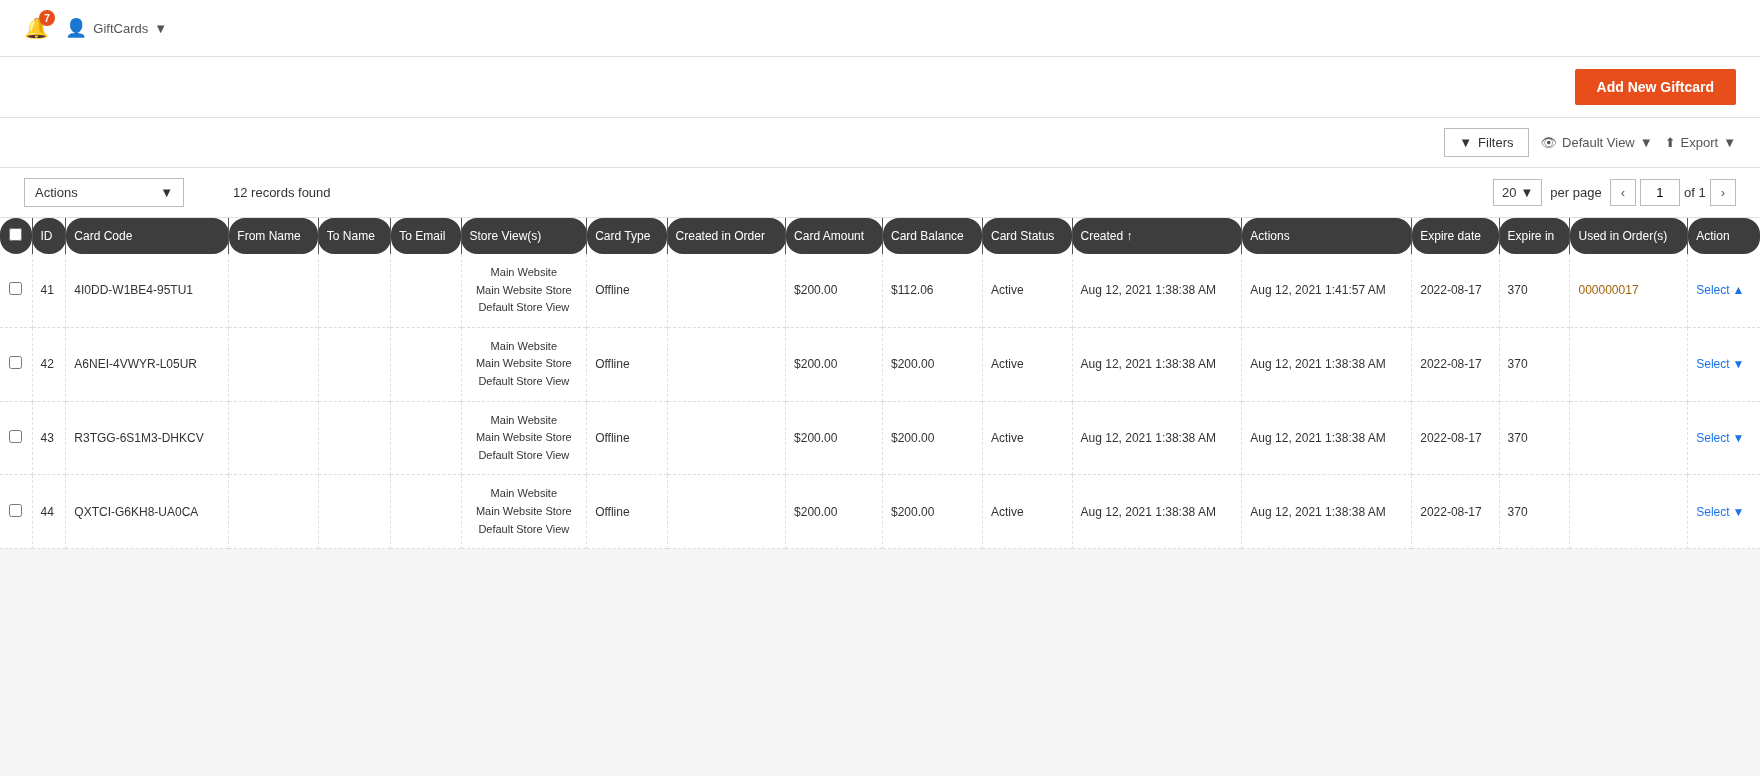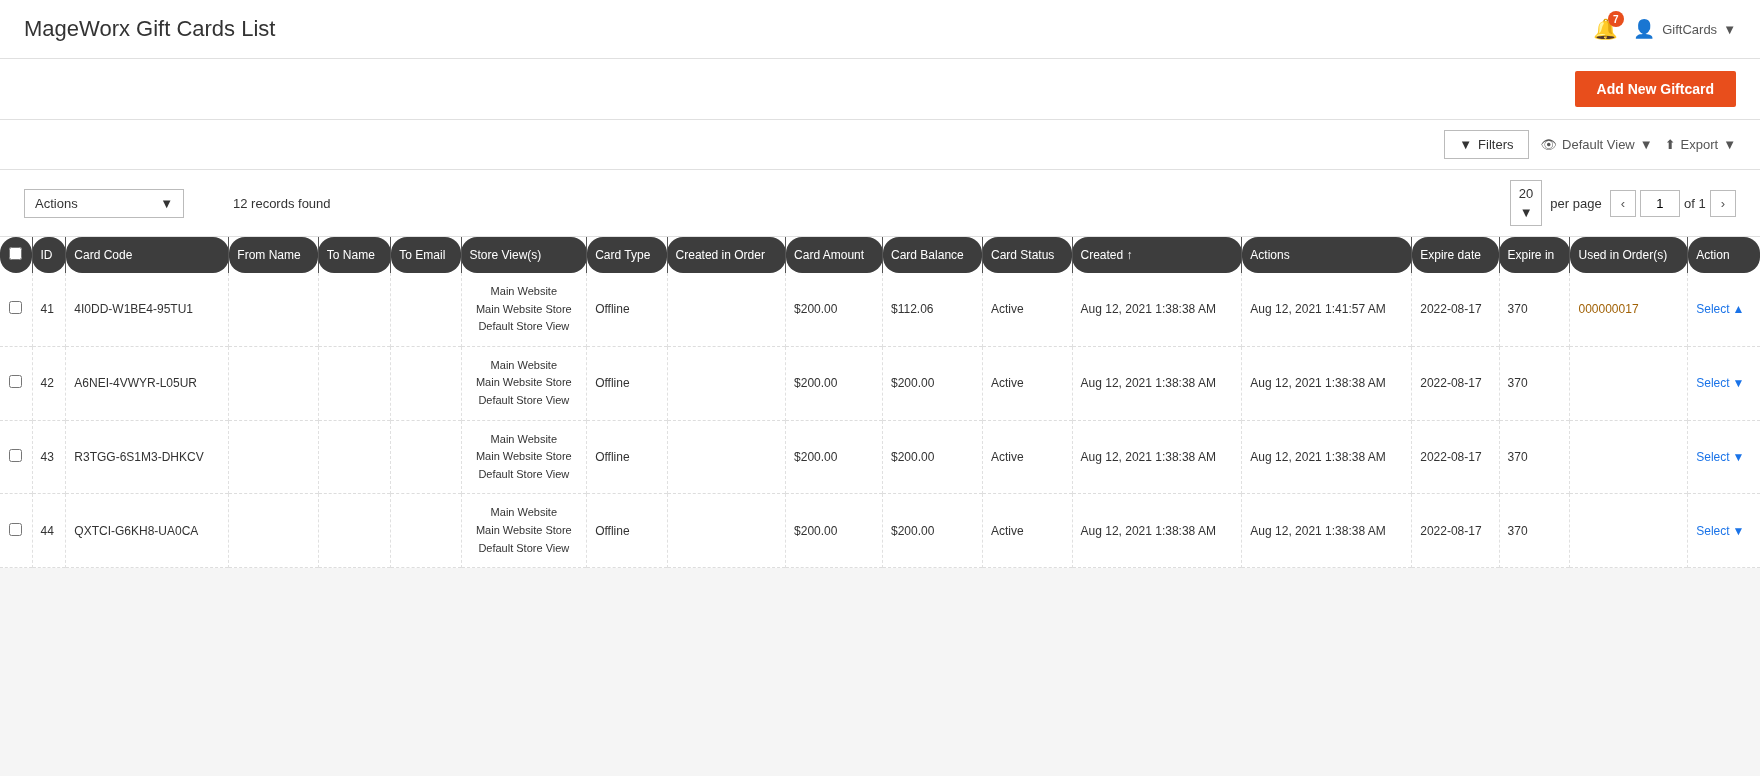--- a/index.html
+++ b/index.html
@@ -136,21 +136,20 @@
       gap: 8px;
     }
     .perpage-select {
       border: 1px solid #bbb;
       padding: 5px 8px;
       font-size: 13px;
       background: #fff;
       display: flex;
       align-items: center;
       gap: 4px;
-      flex-direction: column;
     }
     .per-page-label { color: #333; font-size: 13px; }
     .page-nav {
       display: flex;
       align-items: center;
       gap: 4px;
     }
     .nav-btn {
       border: 1px solid #bbb;
       background: #fff;
@@ -237,21 +236,20 @@
 
     .dropdown-wrapper {
       position: relative;
       display: inline-block;
     }
   </style>
 </head>
 <body>
 
 <div class="header-bar">
-  <h1 class="page-title">MageWorx Gift Cards List</h1>
   <div class="header-right">
     <div class="notification-bell">
       <span class="bell-icon">🔔</span>
       <span class="badge">7</span>
     </div>
     <div class="user-menu">
       <span class="user-icon">👤</span>
       <span>GiftCards</span>
       <span>▼</span>
     </div>

